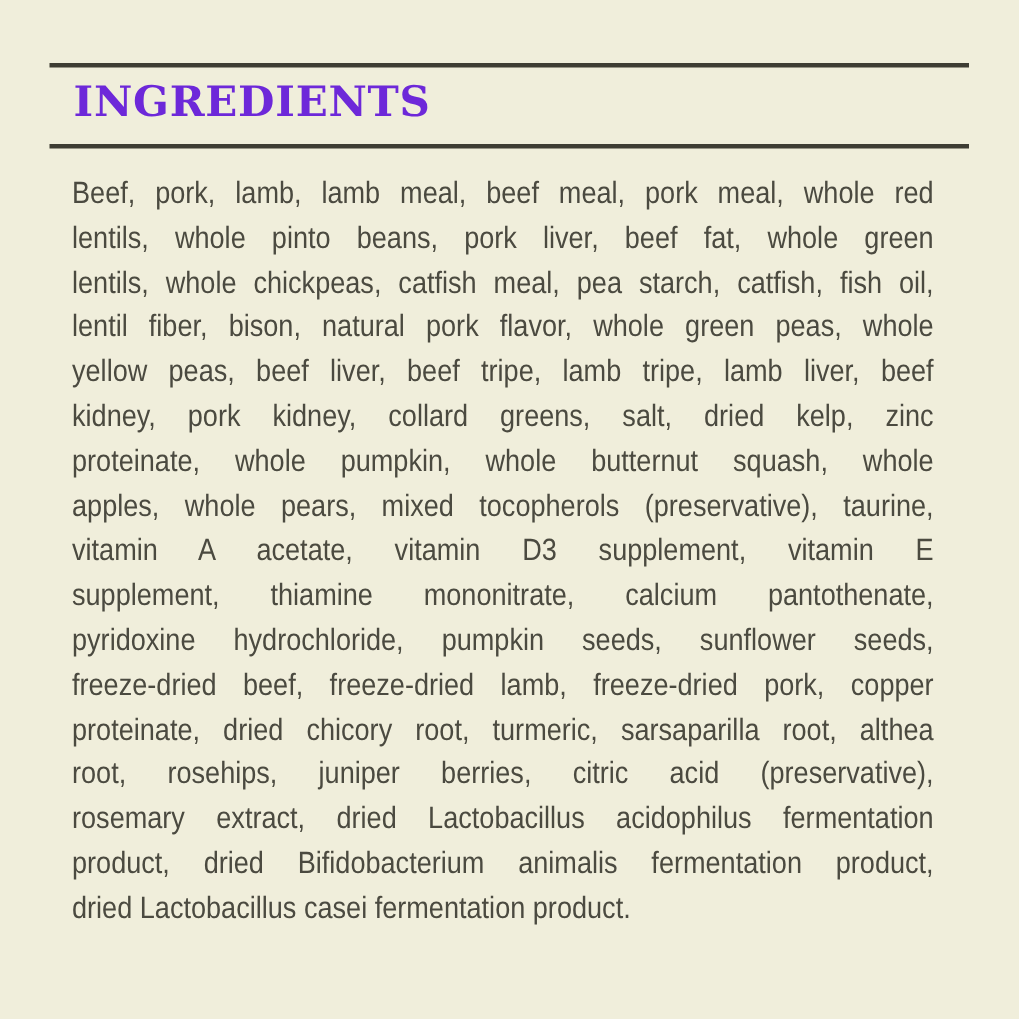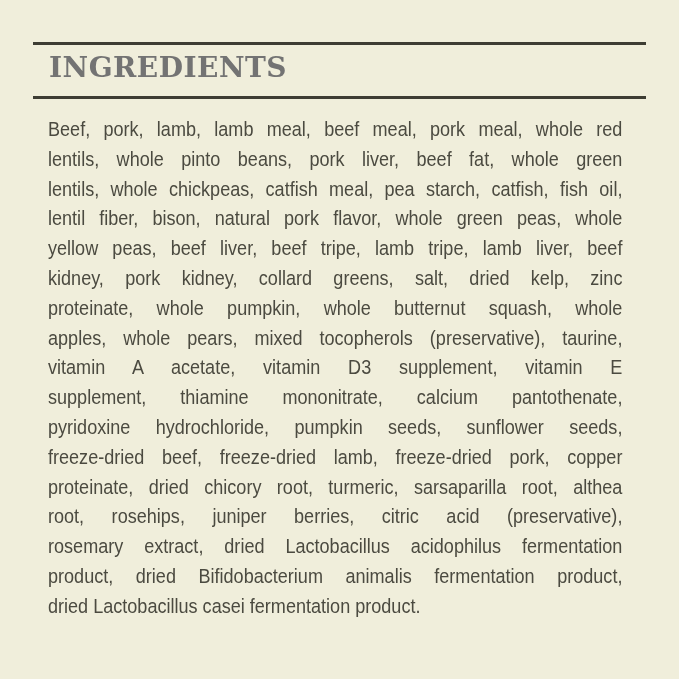--- a/index.html
+++ b/index.html
@@ -26,21 +26,21 @@
   .heading {
     position: absolute;
     left: 49px;
     top: 51px;
     margin: 0;
     font-family: "DejaVu Serif", "Liberation Serif", serif;
     font-weight: bold;
     font-size: 28px;
     line-height: 34px;
     letter-spacing: 0.5px;
-    color: #737373;
+    color: #6d28d9;
   }
   .ingredients-body {
     position: absolute;
     left: 48px;
     top: 114px;
     width: 652px;
     transform: scaleX(0.881);
     transform-origin: 0 0;
     font-size: 20.5px;
     line-height: 29.8px;

